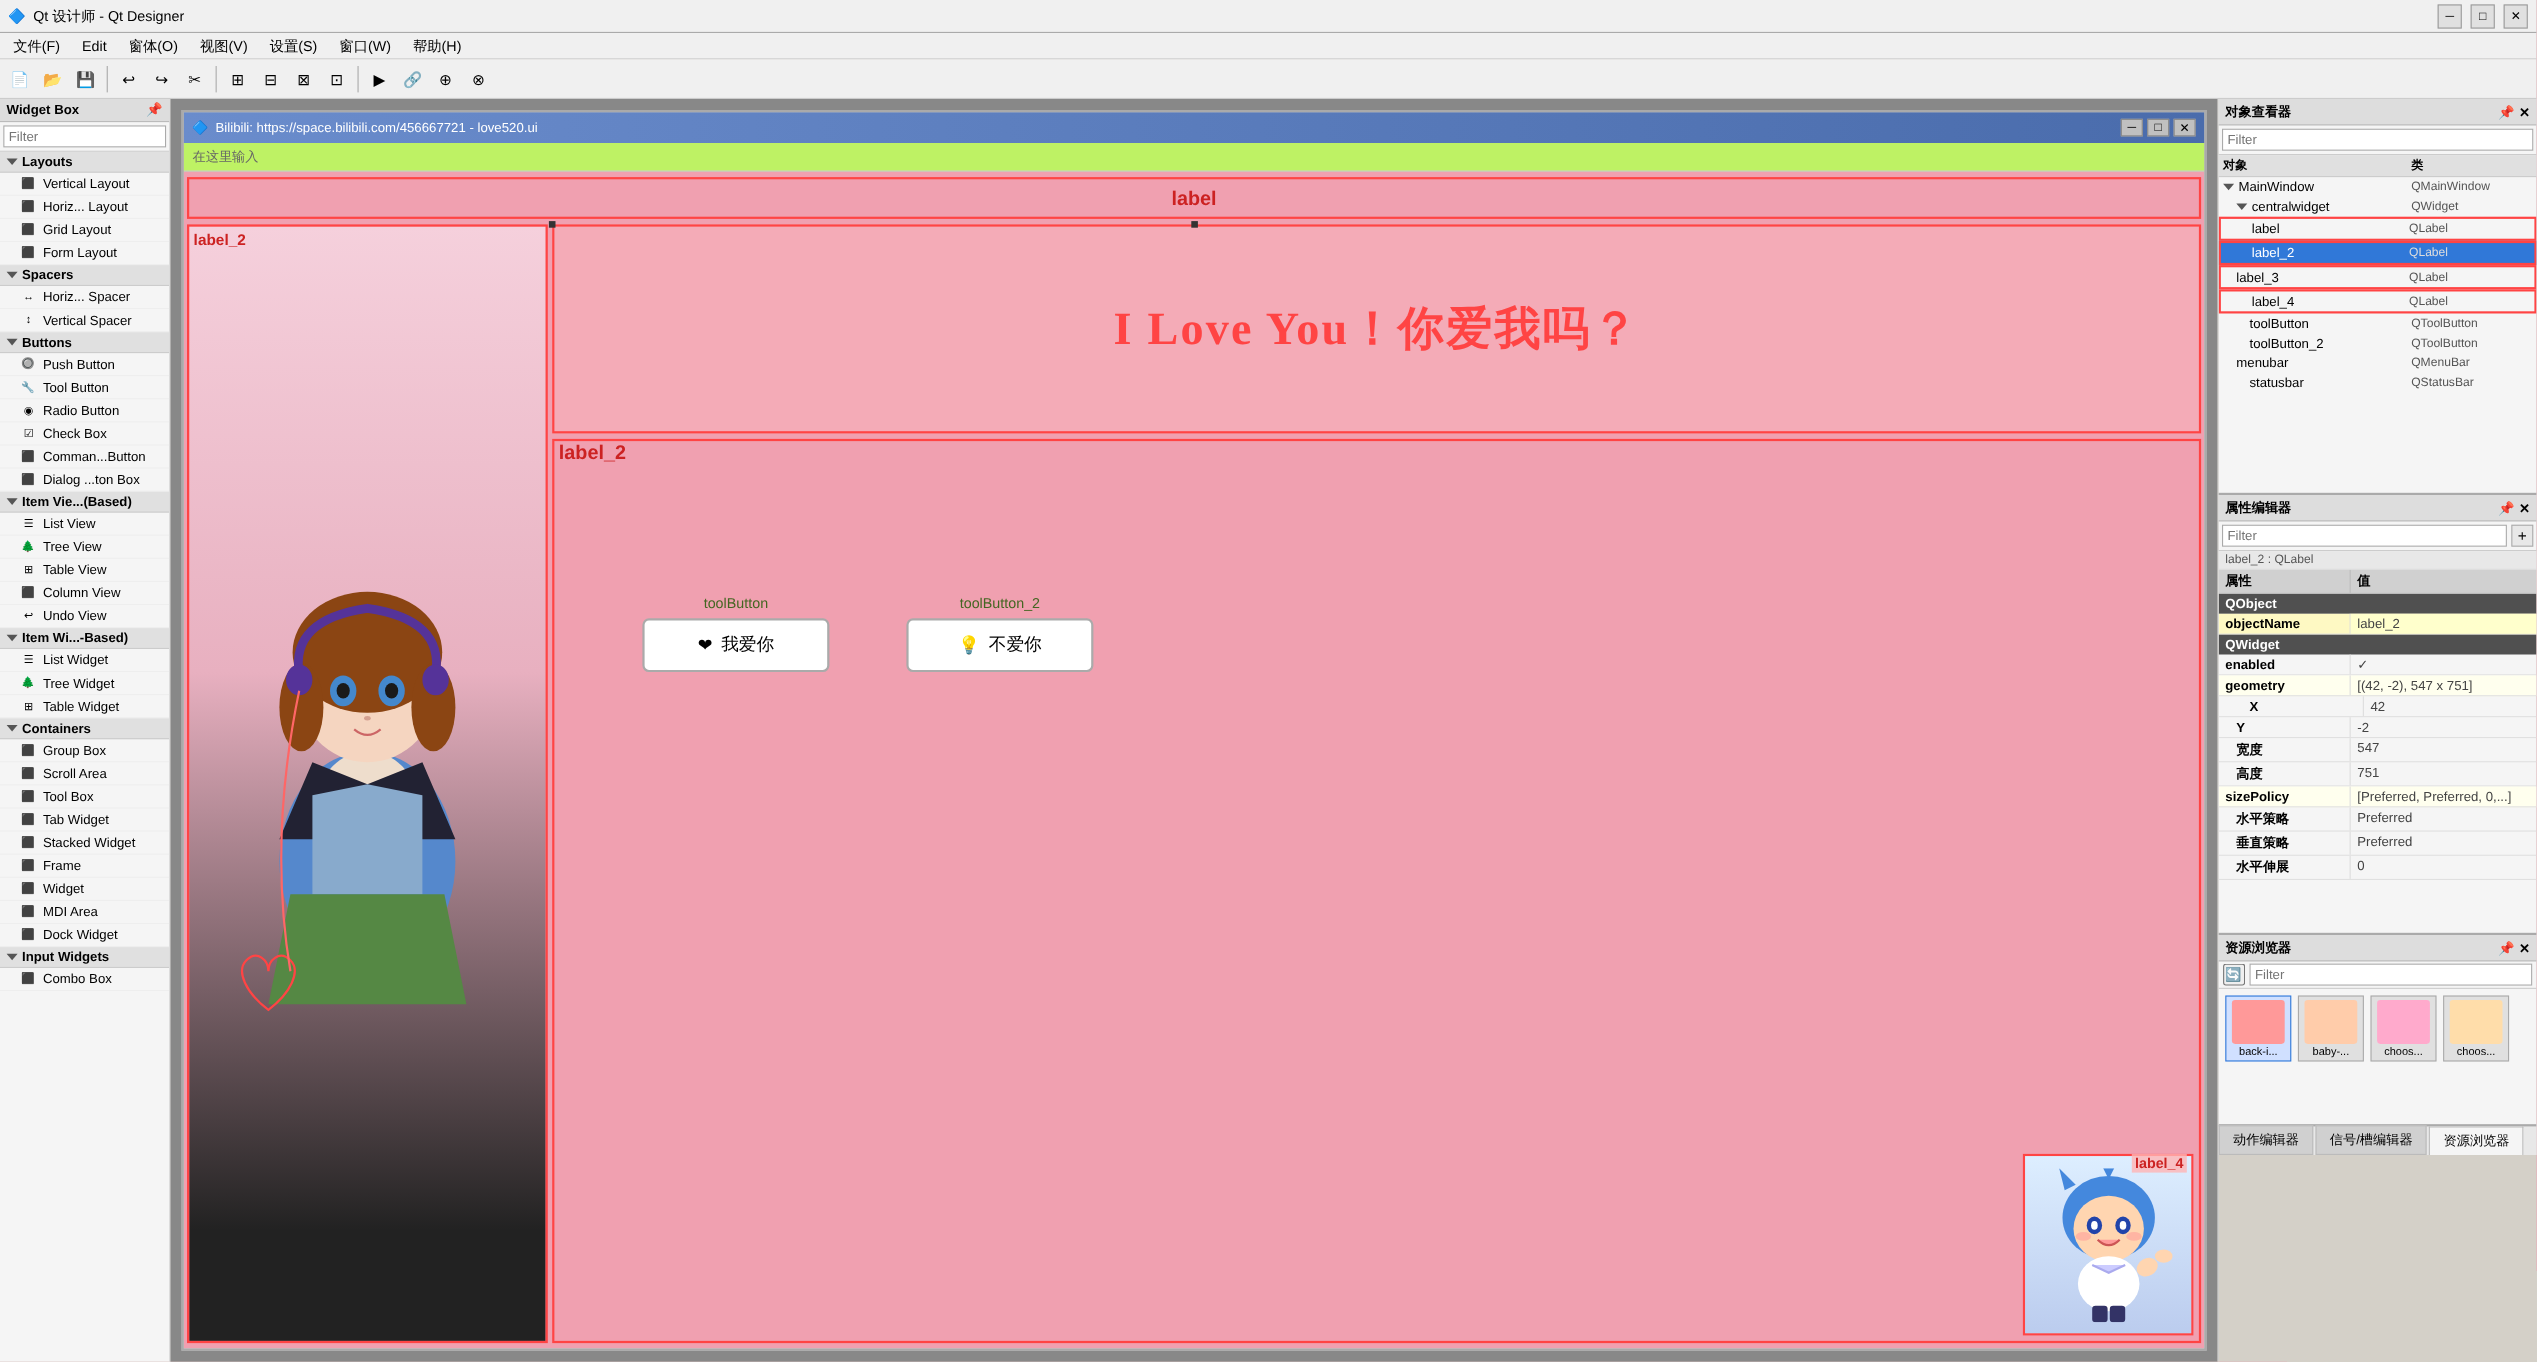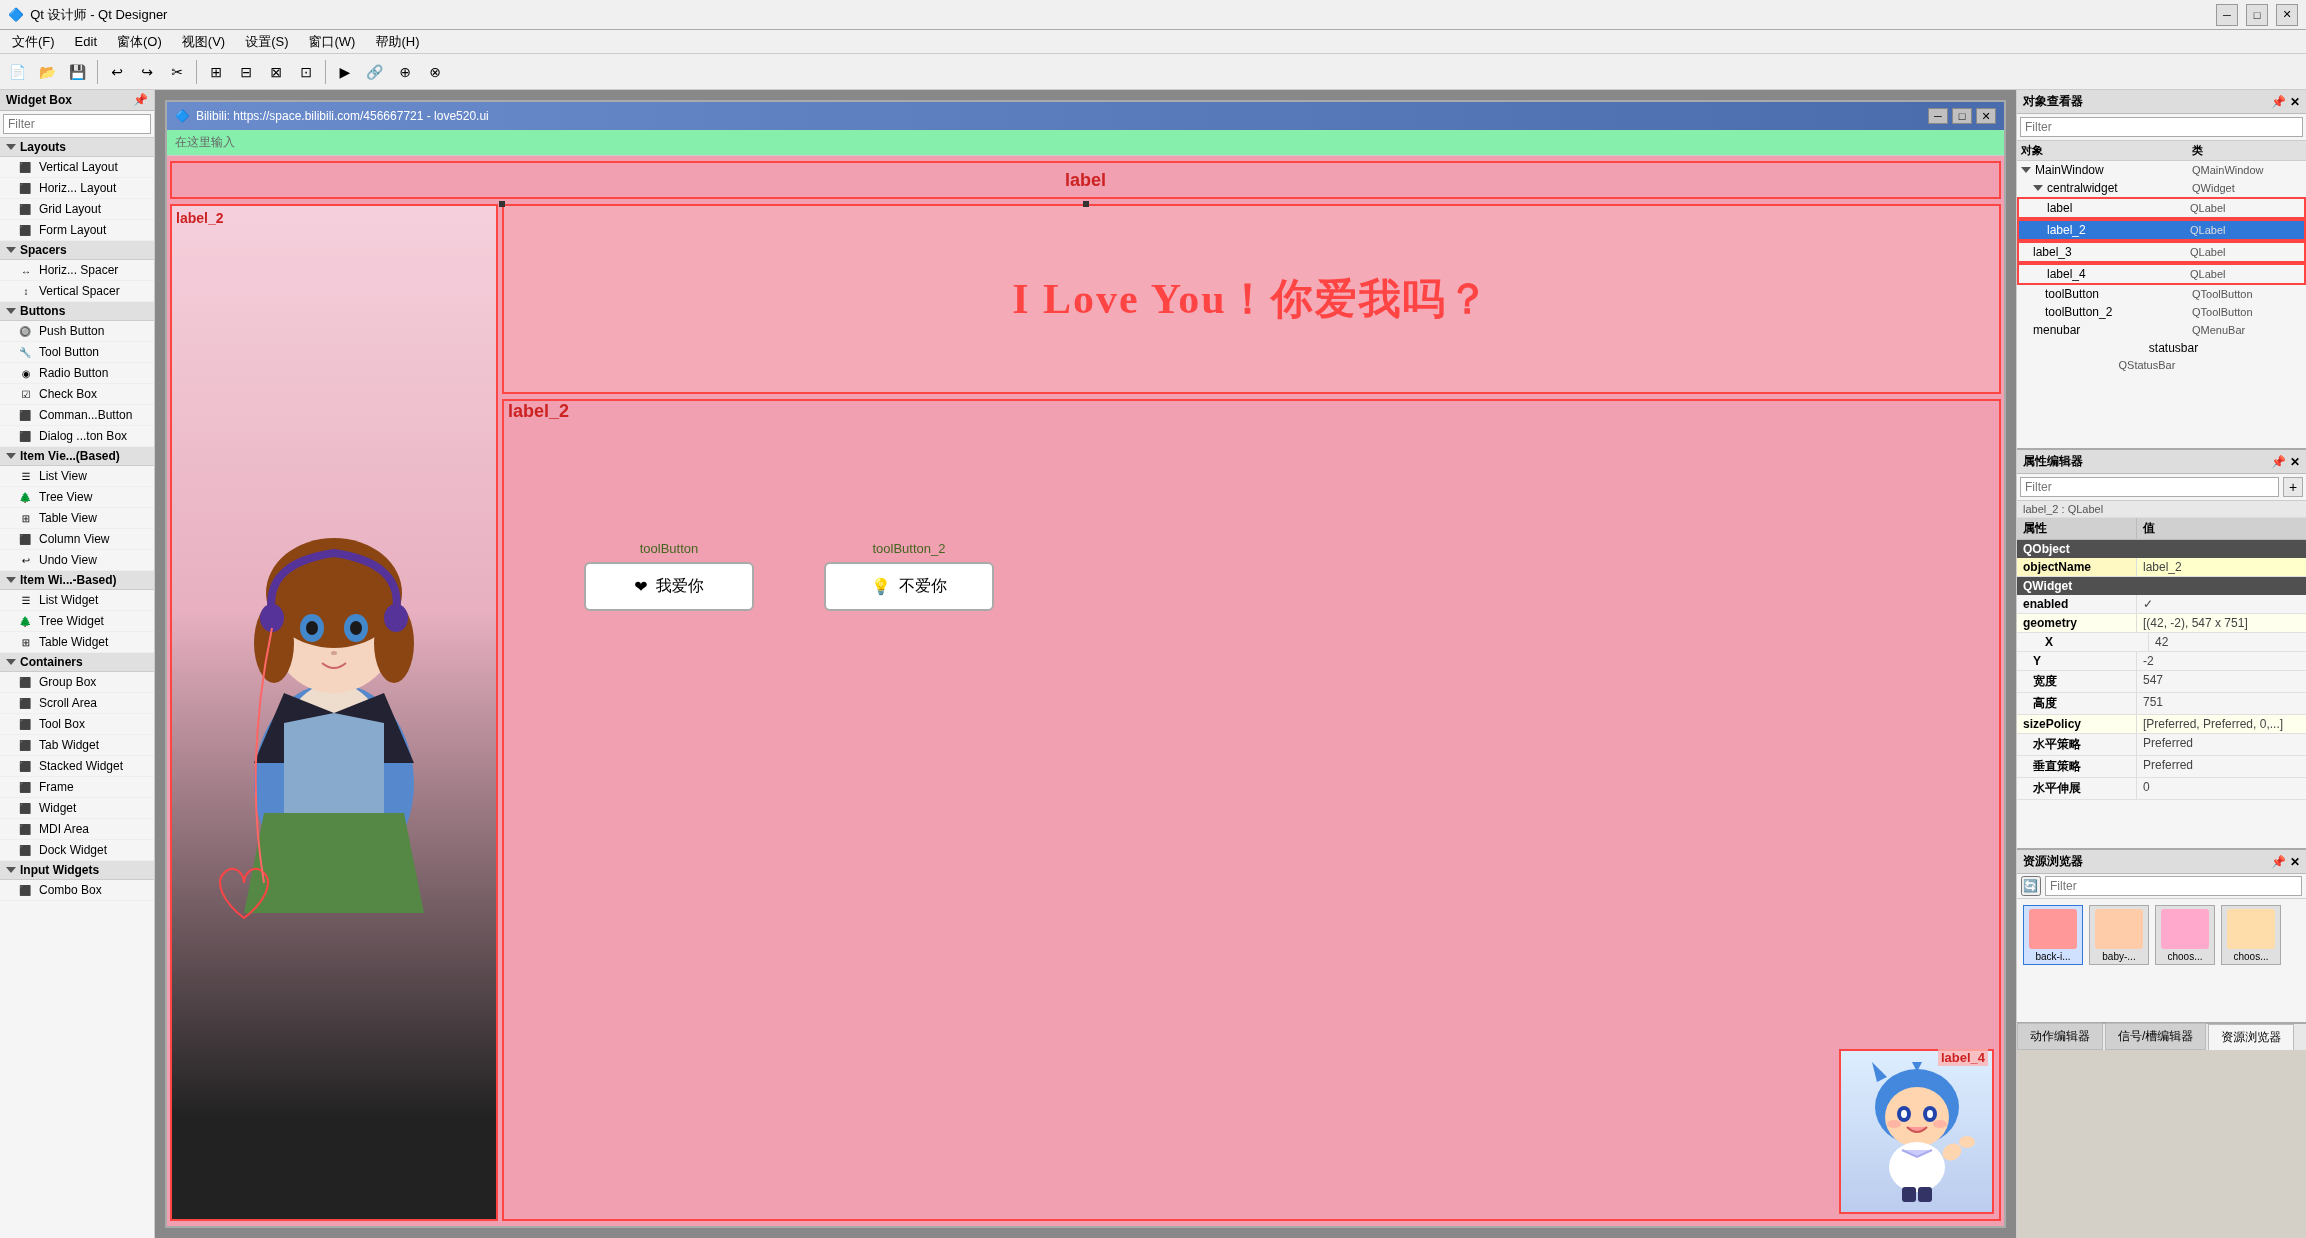--- a/index.html
+++ b/index.html
@@ -130,21 +130,21 @@
       align-items: center;
       justify-content: space-between;
       padding: 0 8px;
       color: white;
       font-size: 12px;
     }
     .designer-title-btns { display: flex; gap: 4px; }
     .designer-win-btn { width: 20px; height: 16px; background: #c0c0c0; border: 1px solid #888; font-size: 11px; cursor: pointer; display: flex; align-items: center; justify-content: center; }
 
     .designer-input-bar {
-      background: #86efac;
+      background: #bef264;
       padding: 4px 8px;
       font-size: 12px;
       color: #666;
       border-bottom: 1px solid #ccc;
     }
 
     
     .canvas {
       flex: 1;
       position: relative;
@@ -661,21 +661,21 @@
           <span class="obj-col2">QToolButton</span>
         </div>
         <div class="obj-row" style="padding-left:28px;">
           <span class="obj-col1">toolButton_2</span>
           <span class="obj-col2">QToolButton</span>
         </div>
         <div class="obj-row" style="padding-left:16px;">
           <span class="obj-col1">menubar</span>
           <span class="obj-col2">QMenuBar</span>
         </div>
-        <div class="obj-row" style="padding-left:28px;flex-direction:column;">
+        <div class="obj-row" style="padding-left:28px;">
           <span class="obj-col1">statusbar</span>
           <span class="obj-col2">QStatusBar</span>
         </div>
       </div>
     </div>
 
     <div class="prop-editor">
       <div class="panel-header">
         <span>属性编辑器</span>
         <div style="display:flex;gap:4px;">

